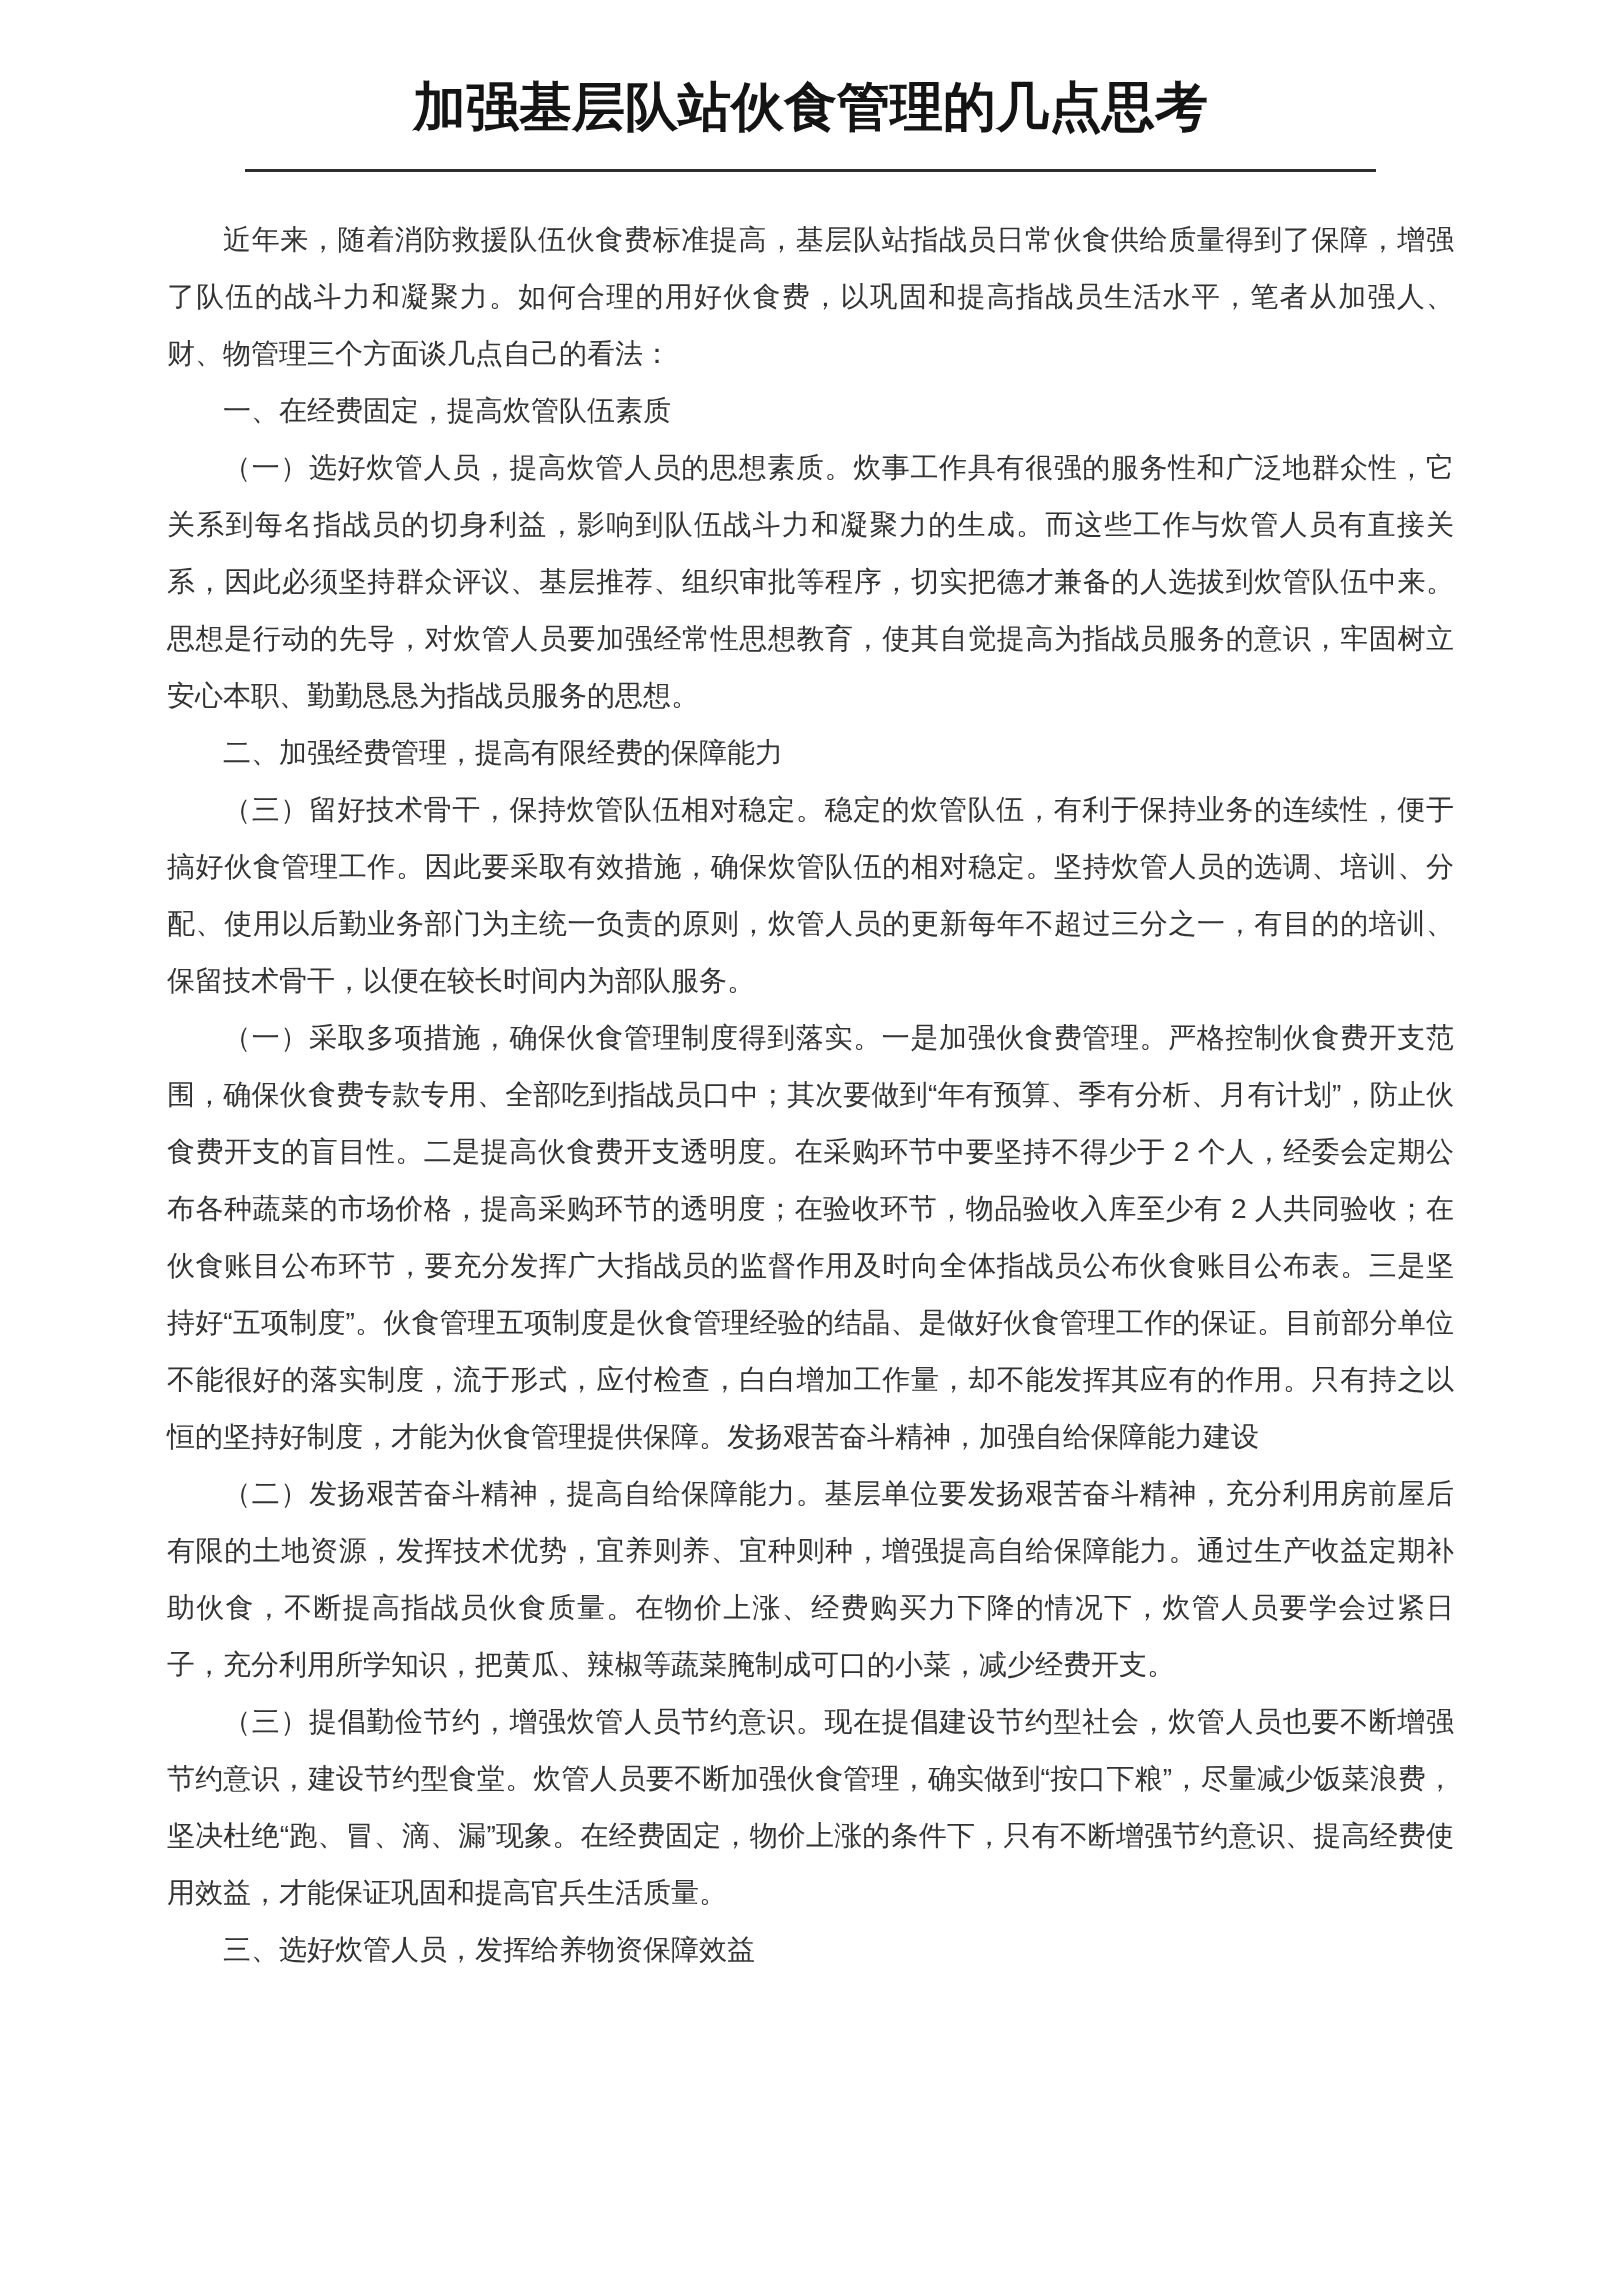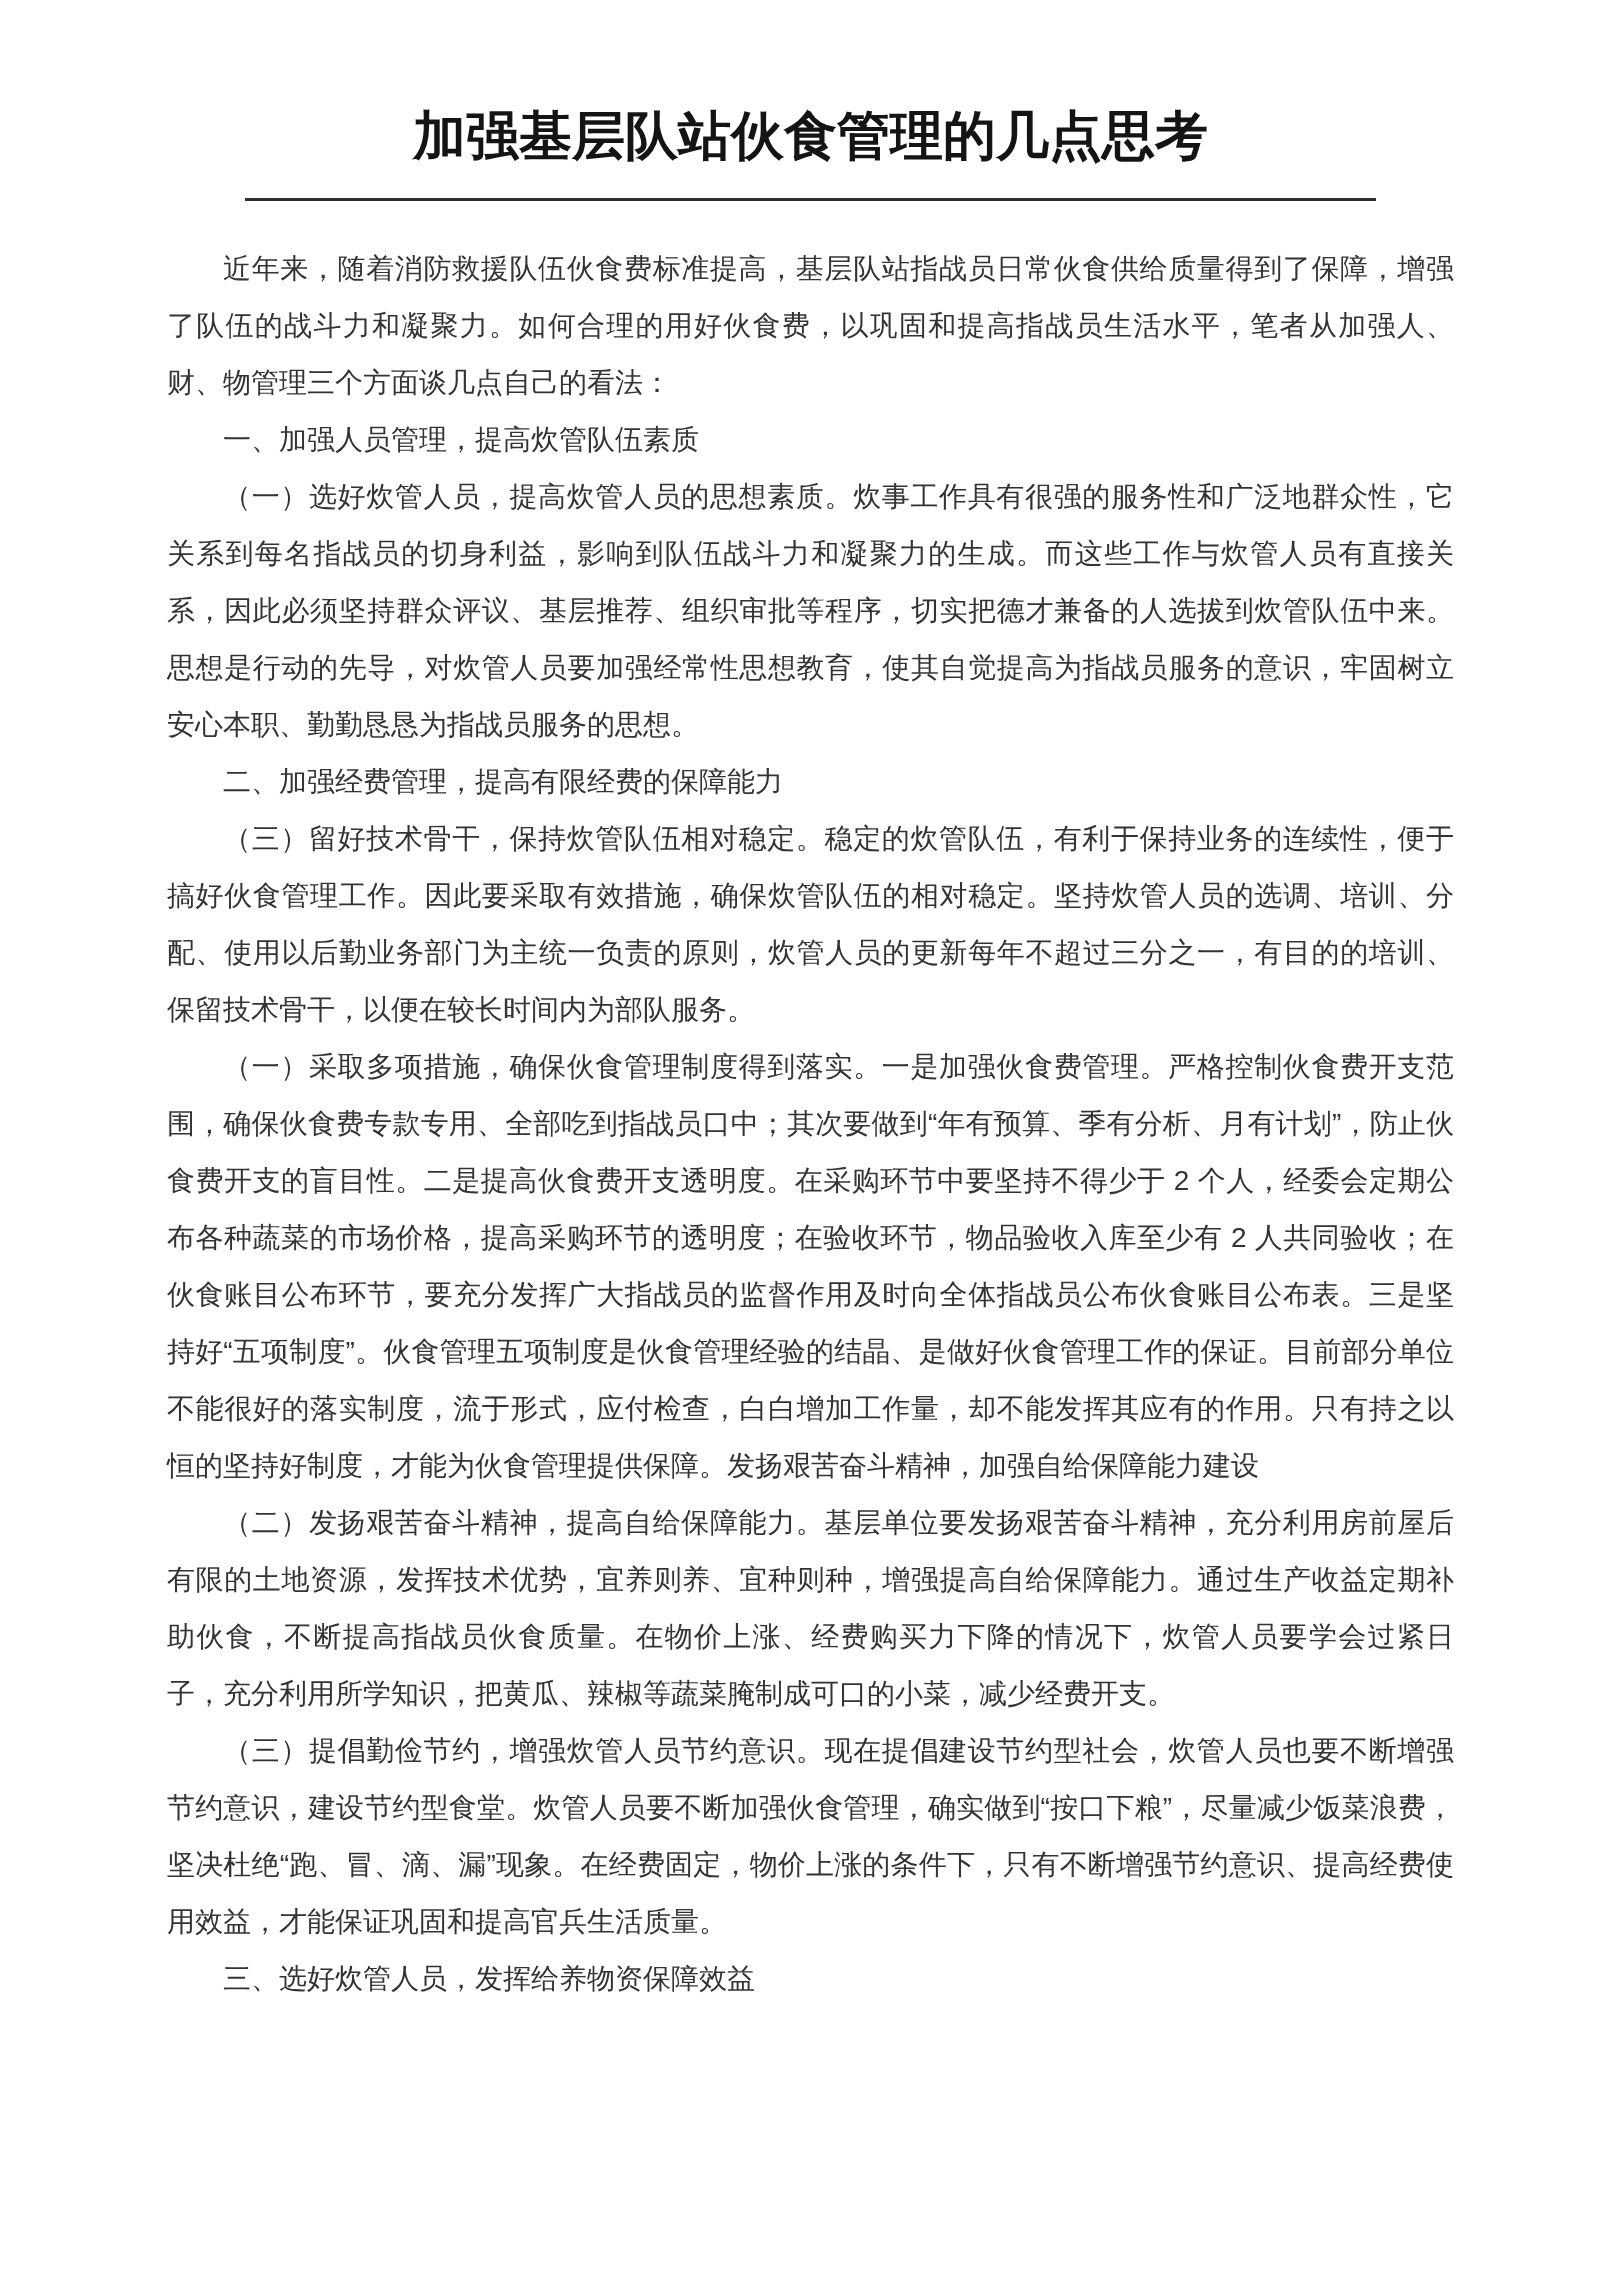--- a/index.html
+++ b/index.html
@@ -3,21 +3,21 @@
   <meta charset="utf-8">
   <style>
     * { margin: 0; padding: 0; box-sizing: border-box; }
     html, body { background: #ffffff; }
     .page {
       position: relative;
       width: 1621px;
       height: 2293px;
       margin: 0 auto;
       background: #ffffff;
-      padding: 106px 167px 0 167px;
+      padding: 77px 167px 0 167px;
       font-family: "Liberation Sans", "DejaVu Sans", sans-serif;
       color: #2f2f2f;
       overflow: hidden;
     }
     .doc-title {
       font-size: 53px;
       font-weight: 700;
       line-height: 1.15;
       text-align: center;
       color: #141414;
@@ -41,21 +41,21 @@
 <body>
 
 <div class="page">
 
   <h1 class="doc-title">加强基层队站伙食管理的几点思考</h1>
 
   <hr class="title-divider">
 
   <div class="article-body">
     <p>近年来，随着消防救援队伍伙食费标准提高，基层队站指战员日常伙食供给质量得到了保障，增强了队伍的战斗力和凝聚力。如何合理的用好伙食费，以巩固和提高指战员生活水平，笔者从加强人、财、物管理三个方面谈几点自己的看法：</p>
-    <p>一、加强人员管理，提高炊管队伍素质</p>
+    <p>一、在经费固定，提高炊管队伍素质</p>
     <p>（一）选好炊管人员，提高炊管人员的思想素质。炊事工作具有很强的服务性和广泛地群众性，它关系到每名指战员的切身利益，影响到队伍战斗力和凝聚力的生成。而这些工作与炊管人员有直接关系，因此必须坚持群众评议、基层推荐、组织审批等程序，切实把德才兼备的人选拔到炊管队伍中来。思想是行动的先导，对炊管人员要加强经常性思想教育，使其自觉提高为指战员服务的意识，牢固树立安心本职、勤勤恳恳为指战员服务的思想。</p>
     <p>二、加强经费管理，提高有限经费的保障能力</p>
     <p>（三）留好技术骨干，保持炊管队伍相对稳定。稳定的炊管队伍，有利于保持业务的连续性，便于搞好伙食管理工作。因此要采取有效措施，确保炊管队伍的相对稳定。坚持炊管人员的选调、培训、分配、使用以后勤业务部门为主统一负责的原则，炊管人员的更新每年不超过三分之一，有目的的培训、保留技术骨干，以便在较长时间内为部队服务。</p>
     <p>（一）采取多项措施，确保伙食管理制度得到落实。一是加强伙食费管理。严格控制伙食费开支范围，确保伙食费专款专用、全部吃到指战员口中；其次要做到“年有预算、季有分析、月有计划”，防止伙食费开支的盲目性。二是提高伙食费开支透明度。在采购环节中要坚持不得少于 2 个人，经委会定期公布各种蔬菜的市场价格，提高采购环节的透明度；在验收环节，物品验收入库至少有 2 人共同验收；在伙食账目公布环节，要充分发挥广大指战员的监督作用及时向全体指战员公布伙食账目公布表。三是坚持好“五项制度”。伙食管理五项制度是伙食管理经验的结晶、是做好伙食管理工作的保证。目前部分单位不能很好的落实制度，流于形式，应付检查，白白增加工作量，却不能发挥其应有的作用。只有持之以恒的坚持好制度，才能为伙食管理提供保障。发扬艰苦奋斗精神，加强自给保障能力建设</p>
     <p>（二）发扬艰苦奋斗精神，提高自给保障能力。基层单位要发扬艰苦奋斗精神，充分利用房前屋后有限的土地资源，发挥技术优势，宜养则养、宜种则种，增强提高自给保障能力。通过生产收益定期补助伙食，不断提高指战员伙食质量。在物价上涨、经费购买力下降的情况下，炊管人员要学会过紧日子，充分利用所学知识，把黄瓜、辣椒等蔬菜腌制成可口的小菜，减少经费开支。</p>
     <p>（三）提倡勤俭节约，增强炊管人员节约意识。现在提倡建设节约型社会，炊管人员也要不断增强节约意识，建设节约型食堂。炊管人员要不断加强伙食管理，确实做到“按口下粮”，尽量减少饭菜浪费，坚决杜绝“跑、冒、滴、漏”现象。在经费固定，物价上涨的条件下，只有不断增强节约意识、提高经费使用效益，才能保证巩固和提高官兵生活质量。</p>
     <p>三、选好炊管人员，发挥给养物资保障效益</p>
   </div>
 
 </div>

